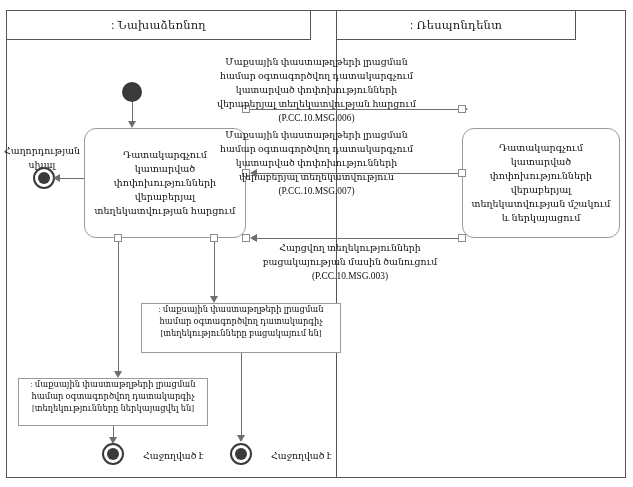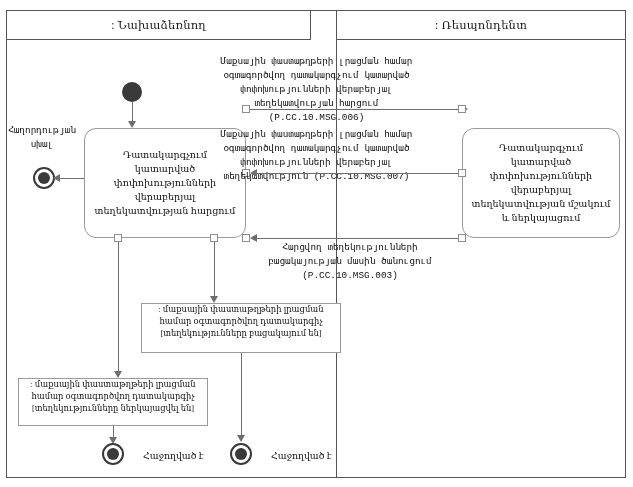--- a/index.html
+++ b/index.html
@@ -7,21 +7,21 @@
   #canvas{position:relative;width:633px;height:487px;background:#fff;overflow:hidden;}
 
   
   .frame{position:absolute;left:6px;top:10px;width:620px;height:468px;border:1px solid #555;box-sizing:border-box;}
 
   
   .lane-head{position:absolute;top:10px;height:30px;border:1px solid #555;box-sizing:border-box;
              display:flex;align-items:center;justify-content:center;background:#fff;}
   .lane-head span{font-size:11.5px;color:#1a1a1a;letter-spacing:.2px;}
   #lane-head-left{left:6px;width:305px;}
-  #lane-head-right{left:336px;width:290px;}
+  #lane-head-right{left:336px;width:240px;}
 
   
   .lane-divider{position:absolute;left:336px;top:40px;width:1px;height:438px;background:#555;}
 
   
   .activity{position:absolute;border:1px solid #9a9a9a;border-radius:12px;background:#fff;
             display:flex;align-items:center;justify-content:center;text-align:center;box-sizing:border-box;}
   .activity span{display:block;font-size:9.6px;line-height:1.45;color:#111;padding:0 8px;}
 
   
@@ -44,21 +44,21 @@
   .line.h{height:1px;}
   .line.v{width:1px;}
 
   
   .arrow{position:absolute;width:0;height:0;}
   .arrow.down{border-left:4px solid transparent;border-right:4px solid transparent;border-top:7px solid #6e6e6e;}
   .arrow.left{border-top:4px solid transparent;border-bottom:4px solid transparent;border-right:7px solid #6e6e6e;}
   .arrow.right{border-top:4px solid transparent;border-bottom:4px solid transparent;border-left:7px solid #6e6e6e;}
 
   
-  .label{position:absolute;text-align:center;font-size:9.4px;line-height:1.5;color:#111;font-family:Liberation Mono, monospace;}
+  .label{position:absolute;text-align:center;font-size:9.4px;line-height:1.5;color:#111;}
   .label.left{text-align:center;}
   .endlabel{position:absolute;font-size:9.4px;color:#111;white-space:nowrap;margin-left:13px;}
 </style>
 </head>
 <body>
 
 <div id="canvas">
 
   <div class="frame"></div>
 
@@ -77,21 +77,21 @@
   <div class="activity" id="request-activity" style="left:84px;top:128px;width:162px;height:110px;">
     <span>Դատակարգչում կատարված փոփոխությունների վերաբերյալ տեղեկատվության հարցում</span>
   </div>
 
   <div class="pin" style="left:242px;top:105px;"></div>
   <div class="pin" style="left:242px;top:169px;"></div>
   <div class="pin" style="left:242px;top:234px;"></div>
   <div class="pin" style="left:114px;top:234px;"></div>
   <div class="pin" style="left:210px;top:234px;"></div>
 
-  <div class="label left" style="left:4px;top:124px;width:76px;">
+  <div class="label left" style="left:4px;top:144px;width:76px;">
     <span>Հաղորդության սխալ</span>
   </div>
   <div class="final-node" style="left:33px;top:167px;"></div>
   <div class="line h" style="left:55px;top:178px;width:29px;"></div>
   <div class="arrow left" style="left:53px;top:174px;"></div>
 
   <div class="label" style="left:213px;top:55px;width:207px;">
     <span>Մաքսային փաստաթղթերի լրացման համար օգտագործվող դատակարգչում կատարված փոփոխությունների վերաբերյալ տեղեկատվության հարցում</span>
     <span>(P.CC.10.MSG.006)</span>
   </div>

